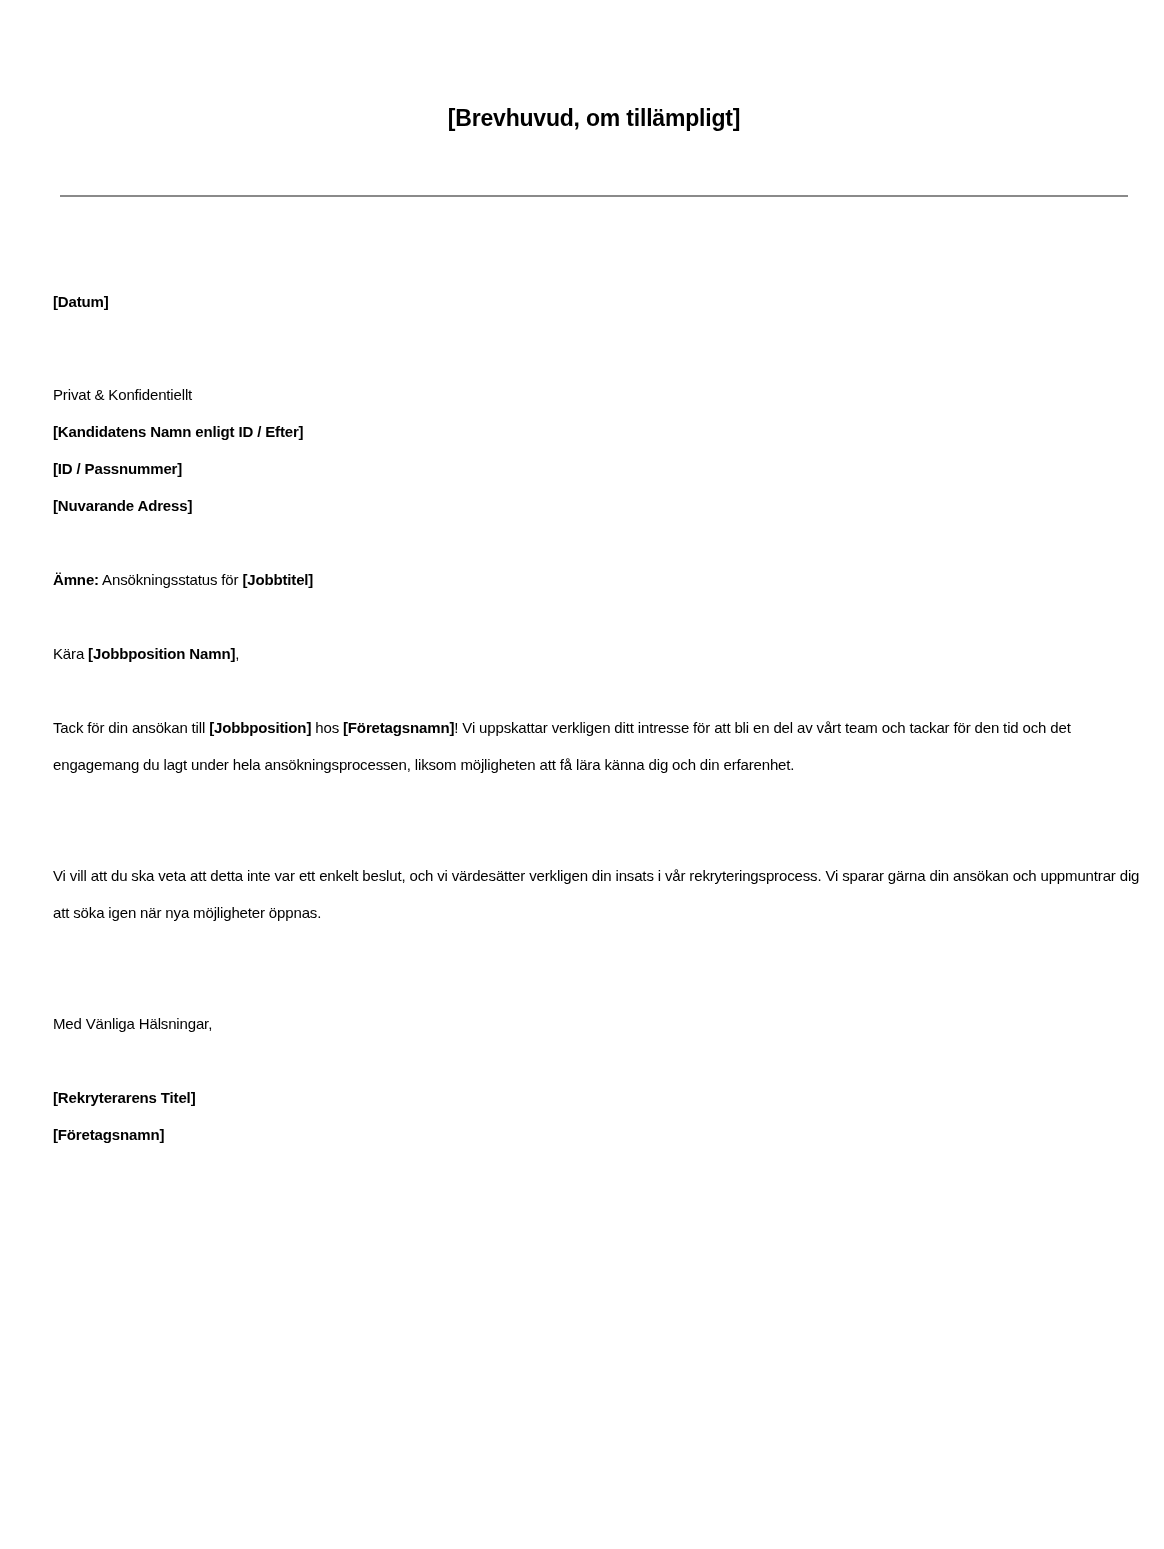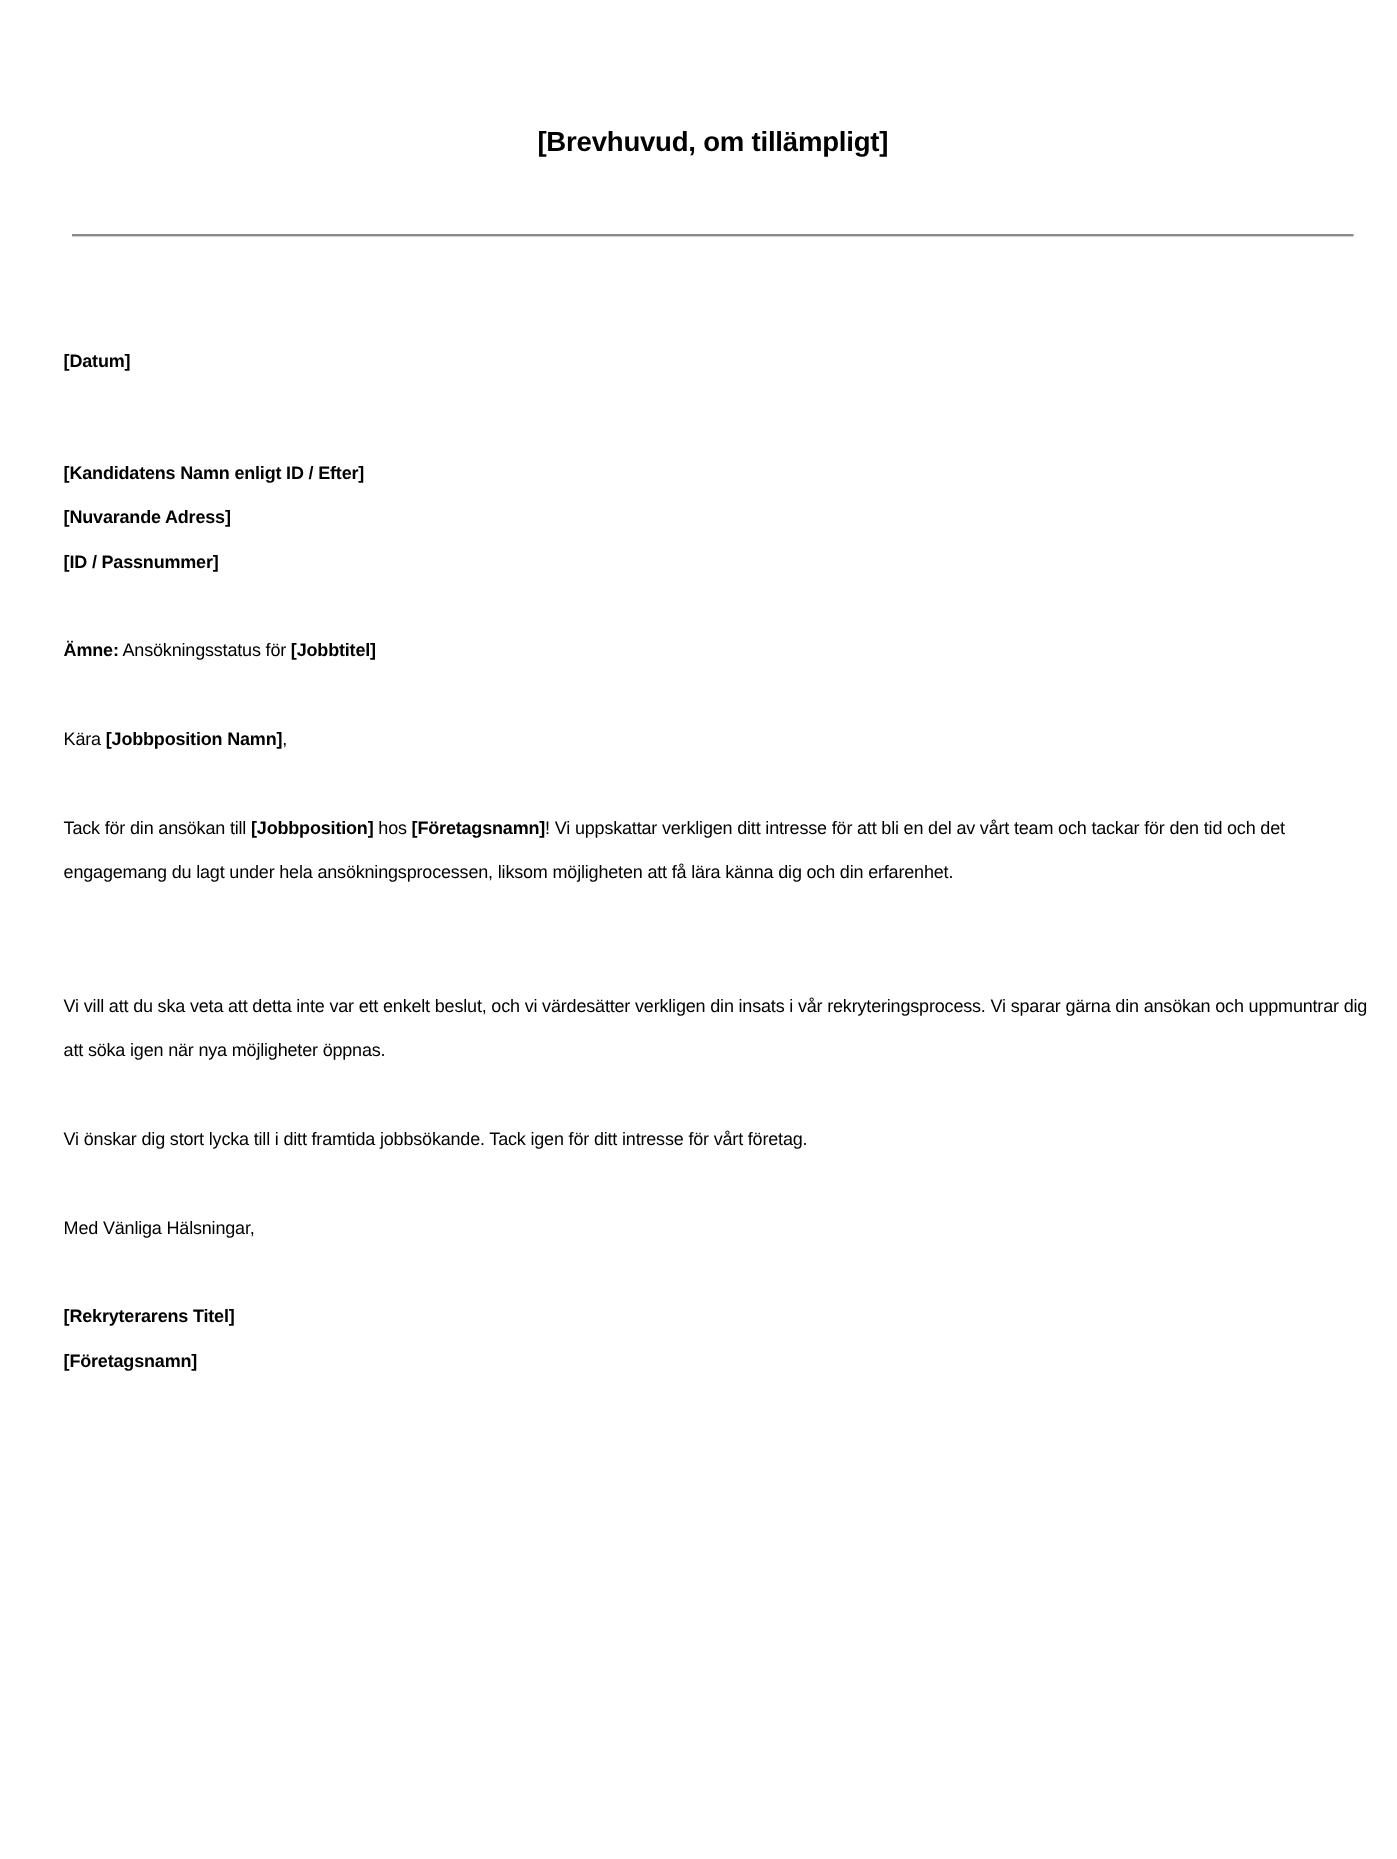--- a/index.html
+++ b/index.html
@@ -54,41 +54,41 @@
 
 <div class="letterhead">[Brevhuvud, om tillämpligt]</div>
 <div class="divider"></div>
 
 <div class="content">
   <p class="b">[Datum]</p>
   <div class="gap"></div>
   <div class="gap" style="height:19px"></div>
 
   <div>
+    <p>Privat &amp; Konfidentiellt</p>
     <p class="b">[Kandidatens Namn enligt ID / Efter]</p>
+    <p class="b">[ID / Passnummer]</p>
     <p class="b">[Nuvarande Adress]</p>
-    <p class="b">[ID / Passnummer]</p>
   </div>
   <div class="gap"></div>
 
   <p><span class="b">Ämne:</span><span> Ansökningsstatus för </span><span class="b">[Jobbtitel]</span></p>
   <div class="gap"></div>
 
   <p><span>Kära </span><span class="b">[Jobbposition Namn]</span><span>,</span></p>
   <div class="gap"></div>
 
   <p><span>Tack för din ansökan till </span><span class="b">[Jobbposition]</span><span> hos </span><span class="b">[Företagsnamn]</span><span>! Vi uppskattar verkligen ditt intresse för att bli en del av vårt team och tackar för den tid och det engagemang du lagt under hela ansökningsprocessen, liksom möjligheten att få lära känna dig och din erfarenhet.</span></p>
   <div class="gap"></div>
 
   <div class="gap"></div>
 
   <p>Vi vill att du ska veta att detta inte var ett enkelt beslut, och vi värdesätter verkligen din insats i vår rekryteringsprocess. Vi sparar gärna din ansökan och uppmuntrar dig att söka igen när nya möjligheter öppnas.</p>
   <div class="gap"></div>
 
-  <p>Vi önskar dig stort lycka till i ditt framtida jobbsökande. Tack igen för ditt intresse för vårt företag.</p>
   <div class="gap"></div>
 
   <p>Med Vänliga Hälsningar,</p>
   <div class="gap"></div>
 
   <div>
     <p class="b">[Rekryterarens Titel]</p>
     <p class="b">[Företagsnamn]</p>
   </div>
 </div>

